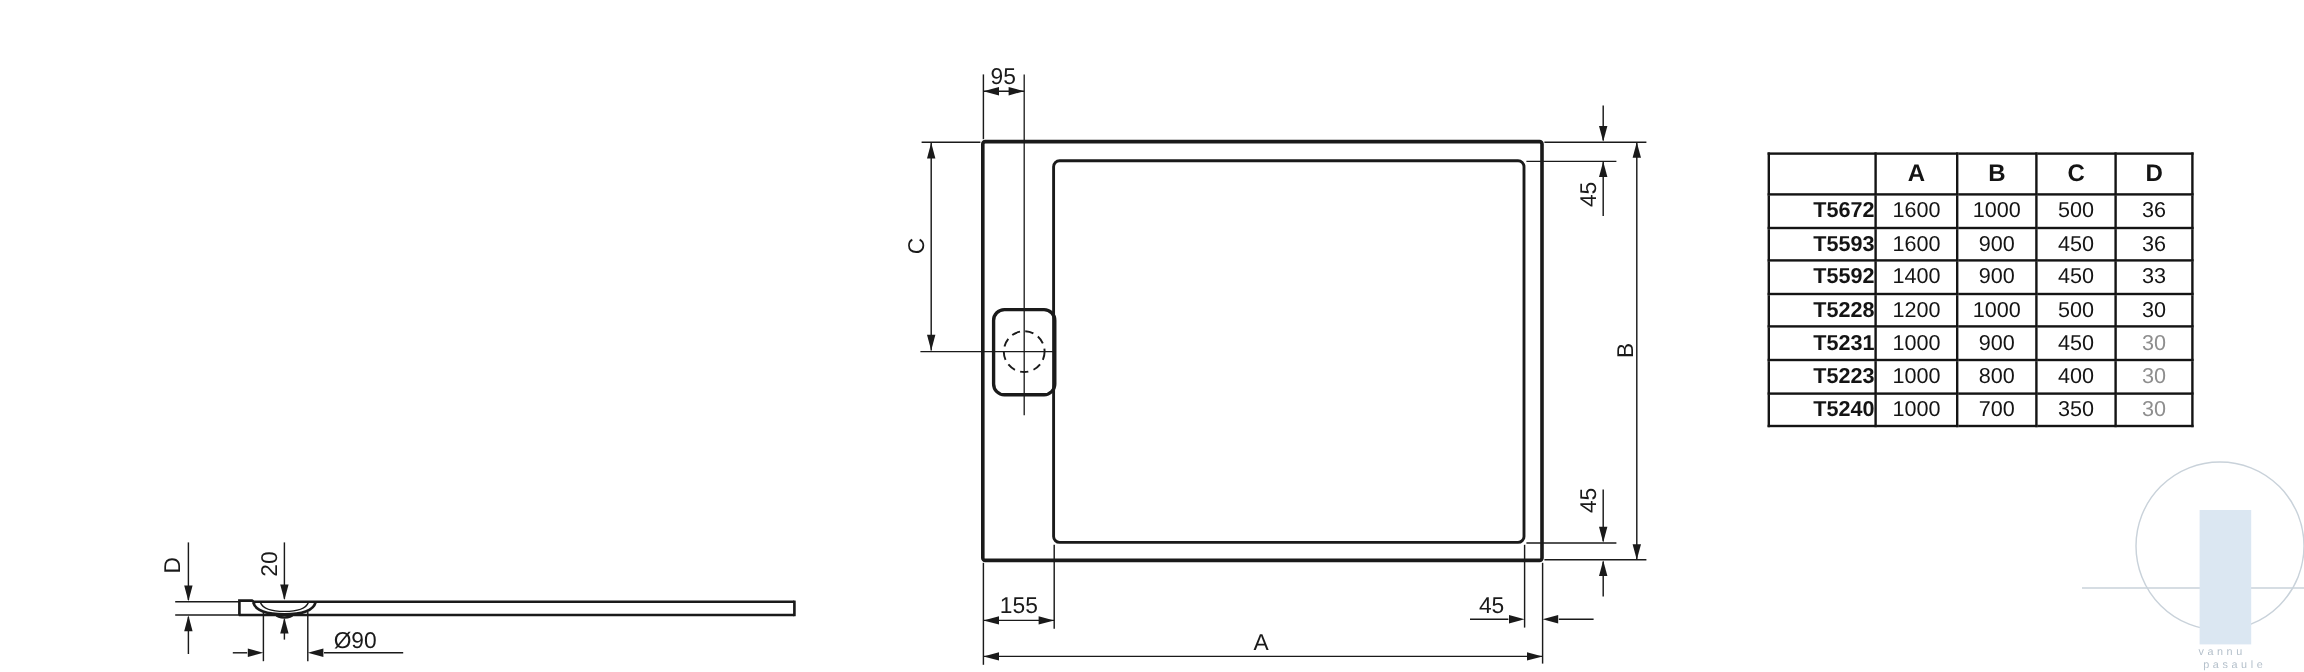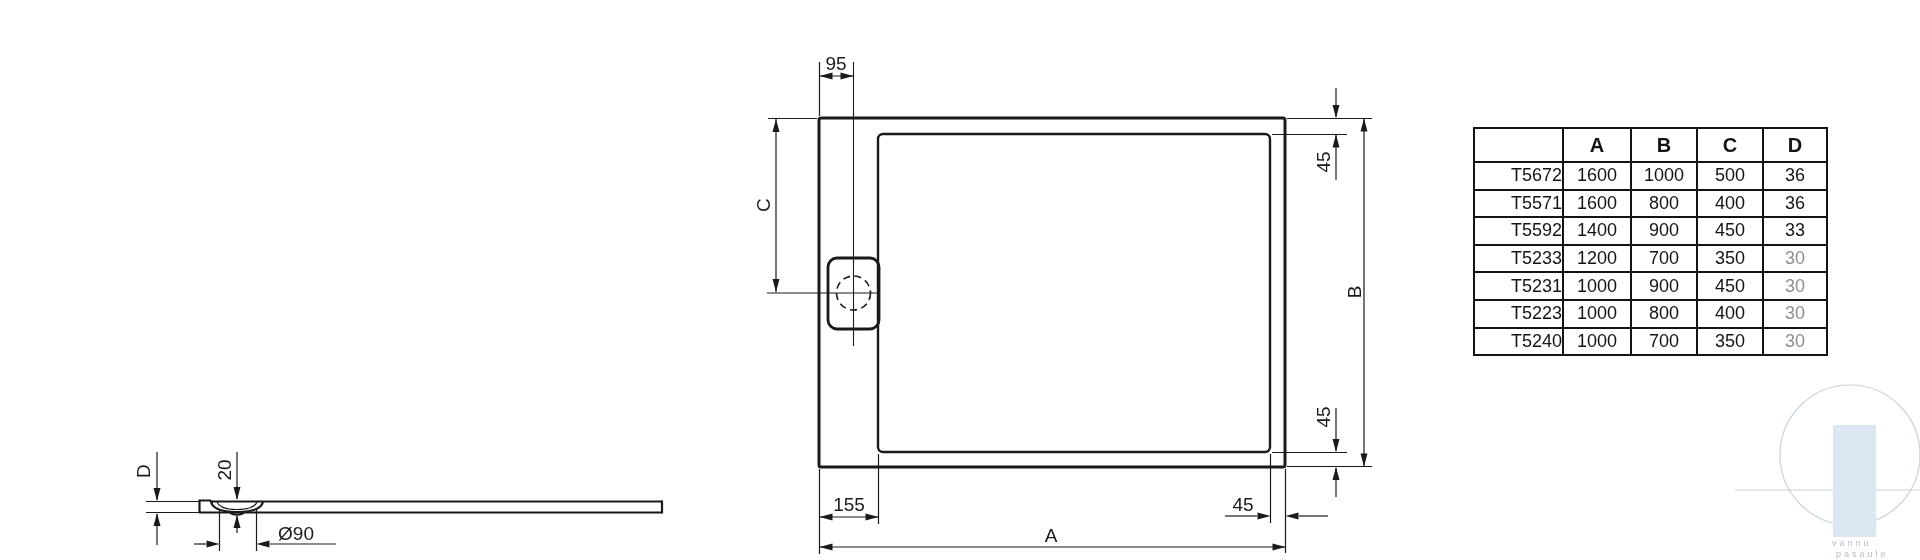--- a/index.html
+++ b/index.html
@@ -18,21 +18,21 @@
 
   
   #spec-table-wrap{position:absolute;left:1473px;top:127px;z-index:5;}
   table.spec{border-collapse:collapse;table-layout:fixed;background:transparent;}
   table.spec th,table.spec td{
     border:2px solid #141414;text-align:center;vertical-align:middle;
     padding:0;color:#141414;background:transparent;
   }
   table.spec th{height:32px;font-size:20px;font-weight:bold;}
   table.spec td{height:25.6px;font-size:18px;font-weight:normal;}
-  table.spec td.model{font-weight:normal;padding-left:36px;}
+  table.spec td.model{font-weight:bold;padding-left:36px;}
   table.spec td.muted{color:#8e8e8e;}
   .c0{width:71px}.c1{width:68px}.c2{width:66px}.c3{width:66px}.c4{width:64px}
 </style>
 </head>
 <body>
 
 <div id="stage">
 
   <svg width="1920" height="560" viewBox="0 0 1920 560">
     <circle cx="1850" cy="455" r="70" class="wm-line"></circle>
@@ -165,58 +165,58 @@
       </thead>
       <tbody>
           <tr>
             <td class="model">T5672</td>
             <td>1600</td>
             <td>1000</td>
             <td>500</td>
             <td>36</td>
           </tr>
           <tr>
-            <td class="model">T5571</td>
+            <td class="model">T5593</td>
             <td>1600</td>
-            <td>800</td>
-            <td>400</td>
+            <td>900</td>
+            <td>450</td>
             <td>36</td>
           </tr>
           <tr>
             <td class="model">T5592</td>
             <td>1400</td>
             <td>900</td>
             <td>450</td>
             <td>33</td>
           </tr>
           <tr>
-            <td class="model">T5233</td>
+            <td class="model">T5228</td>
             <td>1200</td>
+            <td>1000</td>
+            <td>500</td>
+            <td>30</td>
+          </tr>
+          <tr>
+            <td class="model">T5231</td>
+            <td>1000</td>
+            <td>900</td>
+            <td>450</td>
+            <td class="muted">30</td>
+          </tr>
+          <tr>
+            <td class="model">T5223</td>
+            <td>1000</td>
+            <td>800</td>
+            <td>400</td>
+            <td class="muted">30</td>
+          </tr>
+          <tr>
+            <td class="model">T5240</td>
+            <td>1000</td>
             <td>700</td>
             <td>350</td>
             <td class="muted">30</td>
           </tr>
-          <tr>
-            <td class="model">T5231</td>
-            <td>1000</td>
-            <td>900</td>
-            <td>450</td>
-            <td class="muted">30</td>
-          </tr>
-          <tr>
-            <td class="model">T5223</td>
-            <td>1000</td>
-            <td>800</td>
-            <td>400</td>
-            <td class="muted">30</td>
-          </tr>
-          <tr>
-            <td class="model">T5240</td>
-            <td>1000</td>
-            <td>700</td>
-            <td>350</td>
-            <td class="muted">30</td>
-          </tr>
         </tbody>
     </table>
   </div>
 
 </div>
 
 </body></html>

